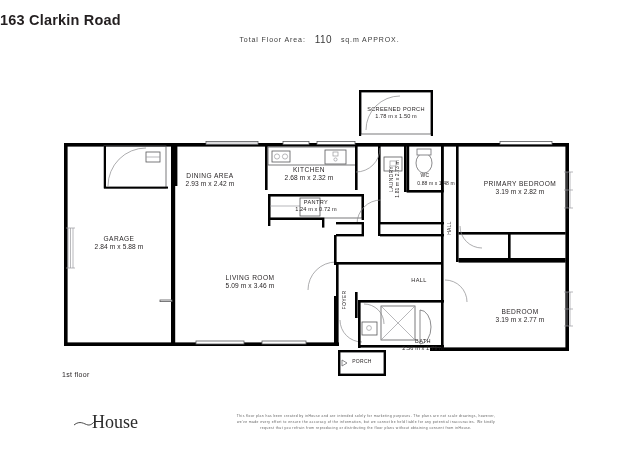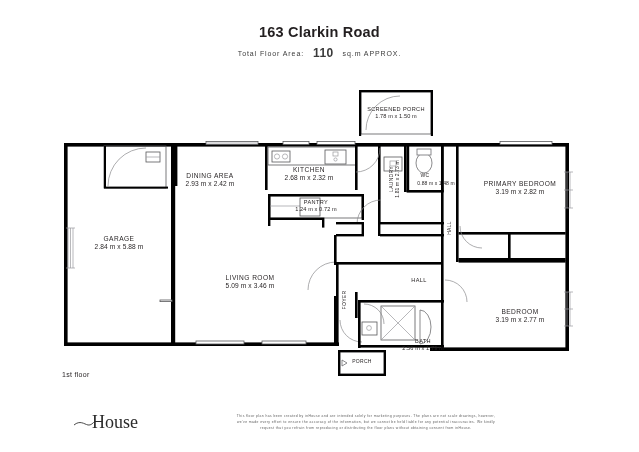--- a/index.html
+++ b/index.html
@@ -2,25 +2,25 @@
 <html><head>
 <meta charset="utf-8">
 <style>
   html,body{margin:0;padding:0;background:#ffffff;}
   body{width:639px;height:452px;position:relative;overflow:hidden;
        font-family:"Liberation Sans","DejaVu Sans",sans-serif;color:#231f20;}
 
   .abs{position:absolute;}
 
   
-  #header{left:0;top:24px;width:639px;text-align:center;}
+  #header{left:0;top:12px;width:639px;text-align:left;}
   #plan-title{font-size:14.5px;font-weight:bold;letter-spacing:.2px;color:#231f20;}
   #floor-area-line{margin-top:6px;font-size:7px;letter-spacing:.9px;color:#3a3a3a;
                    display:flex;justify-content:center;align-items:center;gap:9px;}
-  #floor-area-value{font-weight:bold;font-size:12px;letter-spacing:.4px;}
+  #floor-area-value{font-weight:normal;font-size:10px;letter-spacing:.4px;}
 
   
   #plan-canvas{left:0;top:0;width:639px;height:452px;}
   #plan-canvas svg{display:block;}
 
   
   .room-label{position:absolute;text-align:center;color:#231f20;line-height:1.22;
               white-space:nowrap;pointer-events:none;}
   .room-label .nm{font-size:6.6px;letter-spacing:.45px;}
   .room-label .dm{font-size:6.6px;letter-spacing:.1px;}

